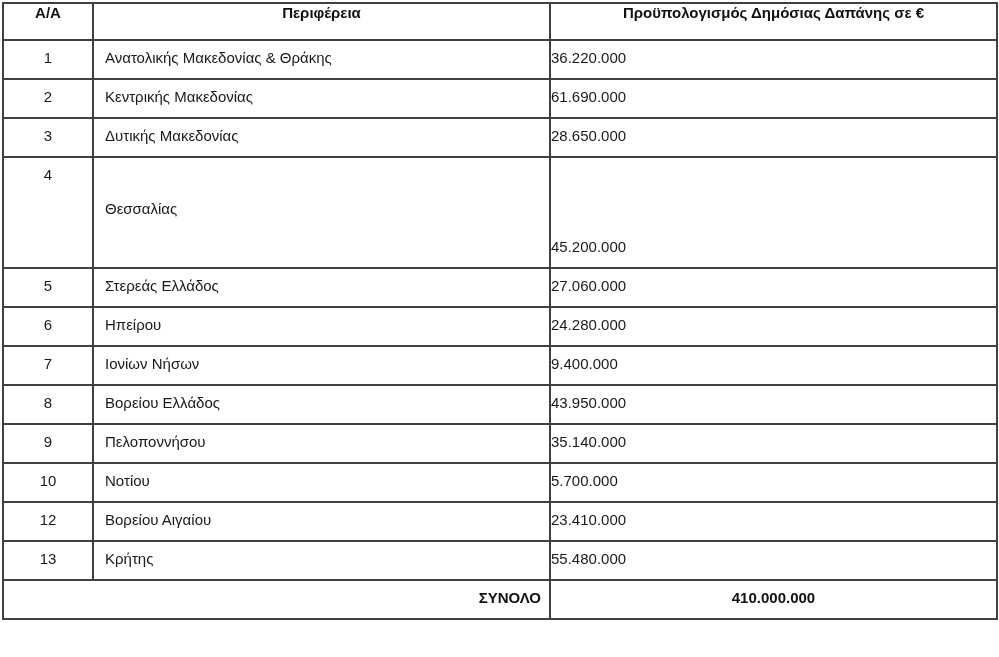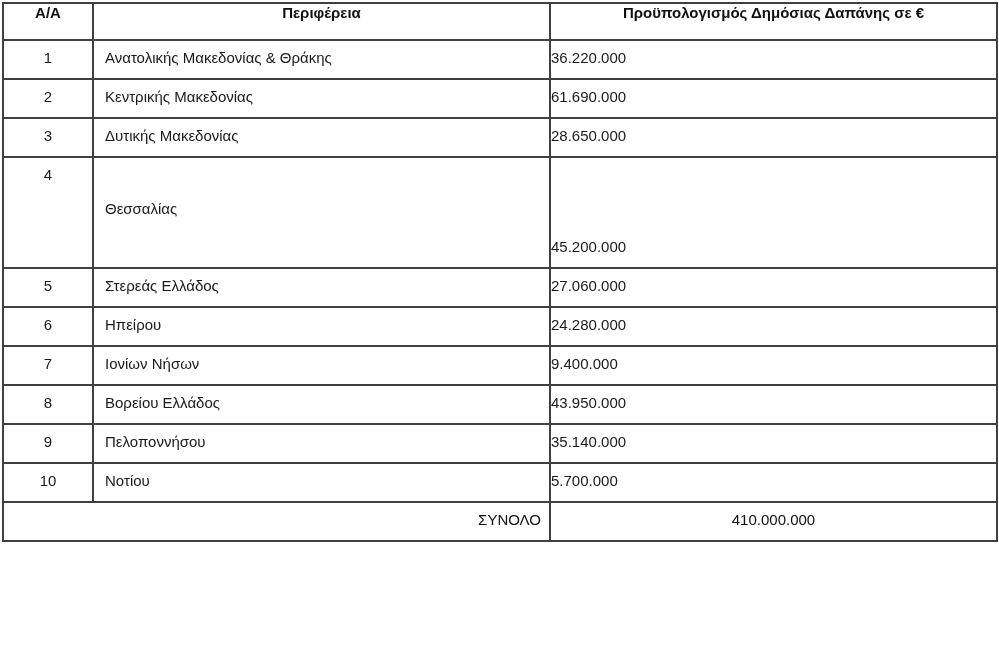--- a/index.html
+++ b/index.html
@@ -57,21 +57,21 @@
     text-align: left;
     padding-top: 8px;
   }
   
   tbody tr.row-tall { height: 111px; }
   tbody tr.row-tall td.region-cell { padding-top: 42px; }
   tbody tr.row-tall td.amount-cell { padding-top: 80px; }
 
   tfoot tr { height: 39px; }
   tfoot td {
-    font-weight: normal;
+    font-weight: bold;
     border-bottom-width: 3px;
   }
   tfoot td.total-label-cell {
     text-align: right;
     padding: 8px 8px 0 0;
     color: #111111;
   }
   tfoot td.total-amount-cell {
     text-align: center;
     padding-top: 8px;
@@ -139,20 +139,30 @@
         <tr>
           <td class="num-cell">9</td>
           <td class="region-cell">Πελοποννήσου</td>
           <td class="amount-cell">35.140.000</td>
         </tr>
         <tr>
           <td class="num-cell">10</td>
           <td class="region-cell">Νοτίου</td>
           <td class="amount-cell">5.700.000</td>
         </tr>
+        <tr>
+          <td class="num-cell">12</td>
+          <td class="region-cell">Βορείου Αιγαίου</td>
+          <td class="amount-cell">23.410.000</td>
+        </tr>
+        <tr>
+          <td class="num-cell">13</td>
+          <td class="region-cell">Κρήτης</td>
+          <td class="amount-cell">55.480.000</td>
+        </tr>
       </tbody>
     <tfoot>
       <tr>
         <td colspan="2" class="total-label-cell">ΣΥΝΟΛΟ</td>
         <td class="total-amount-cell">410.000.000</td>
       </tr>
     </tfoot>
   </table>
 </div>
 

